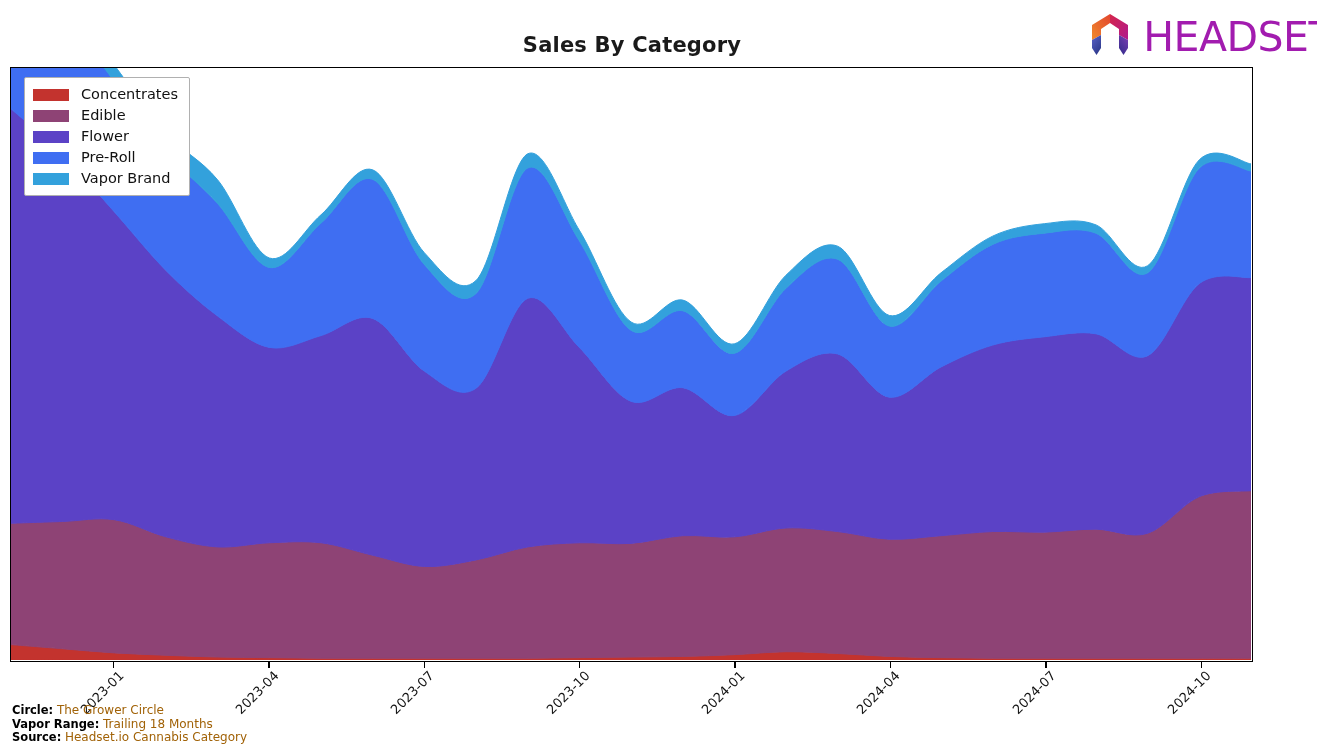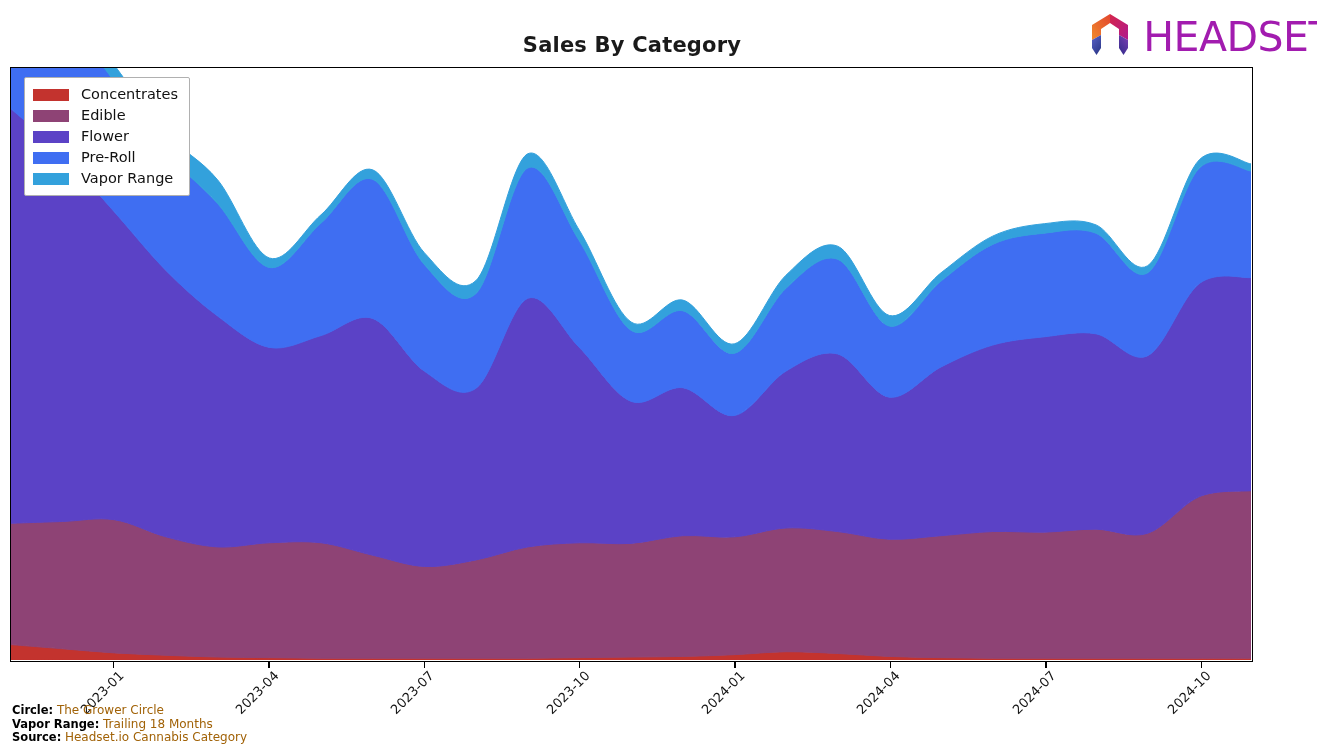--- a/index.html
+++ b/index.html
@@ -196,21 +196,21 @@
       <div class="legend-row">
         <span class="legend-swatch" style="background: rgb(91, 66, 198);"></span>
         <span class="legend-label">Flower</span>
       </div>
       <div class="legend-row">
         <span class="legend-swatch" style="background: rgb(63, 110, 242);"></span>
         <span class="legend-label">Pre-Roll</span>
       </div>
       <div class="legend-row">
         <span class="legend-swatch" style="background: rgb(51, 161, 220);"></span>
-        <span class="legend-label">Vapor Range</span>
+        <span class="legend-label">Vapor Brand</span>
       </div>
     </div>
   </div>
 
   <div id="xaxis">
       <div class="tick-mark" style="left: 112.883px;"></div>
       <div class="tick-label" style="left: 59.5833px; width: 56px;">2023-01</div>
       <div class="tick-mark" style="left: 268.258px;"></div>
       <div class="tick-label" style="left: 214.958px; width: 56px;">2023-04</div>
       <div class="tick-mark" style="left: 423.633px;"></div>

